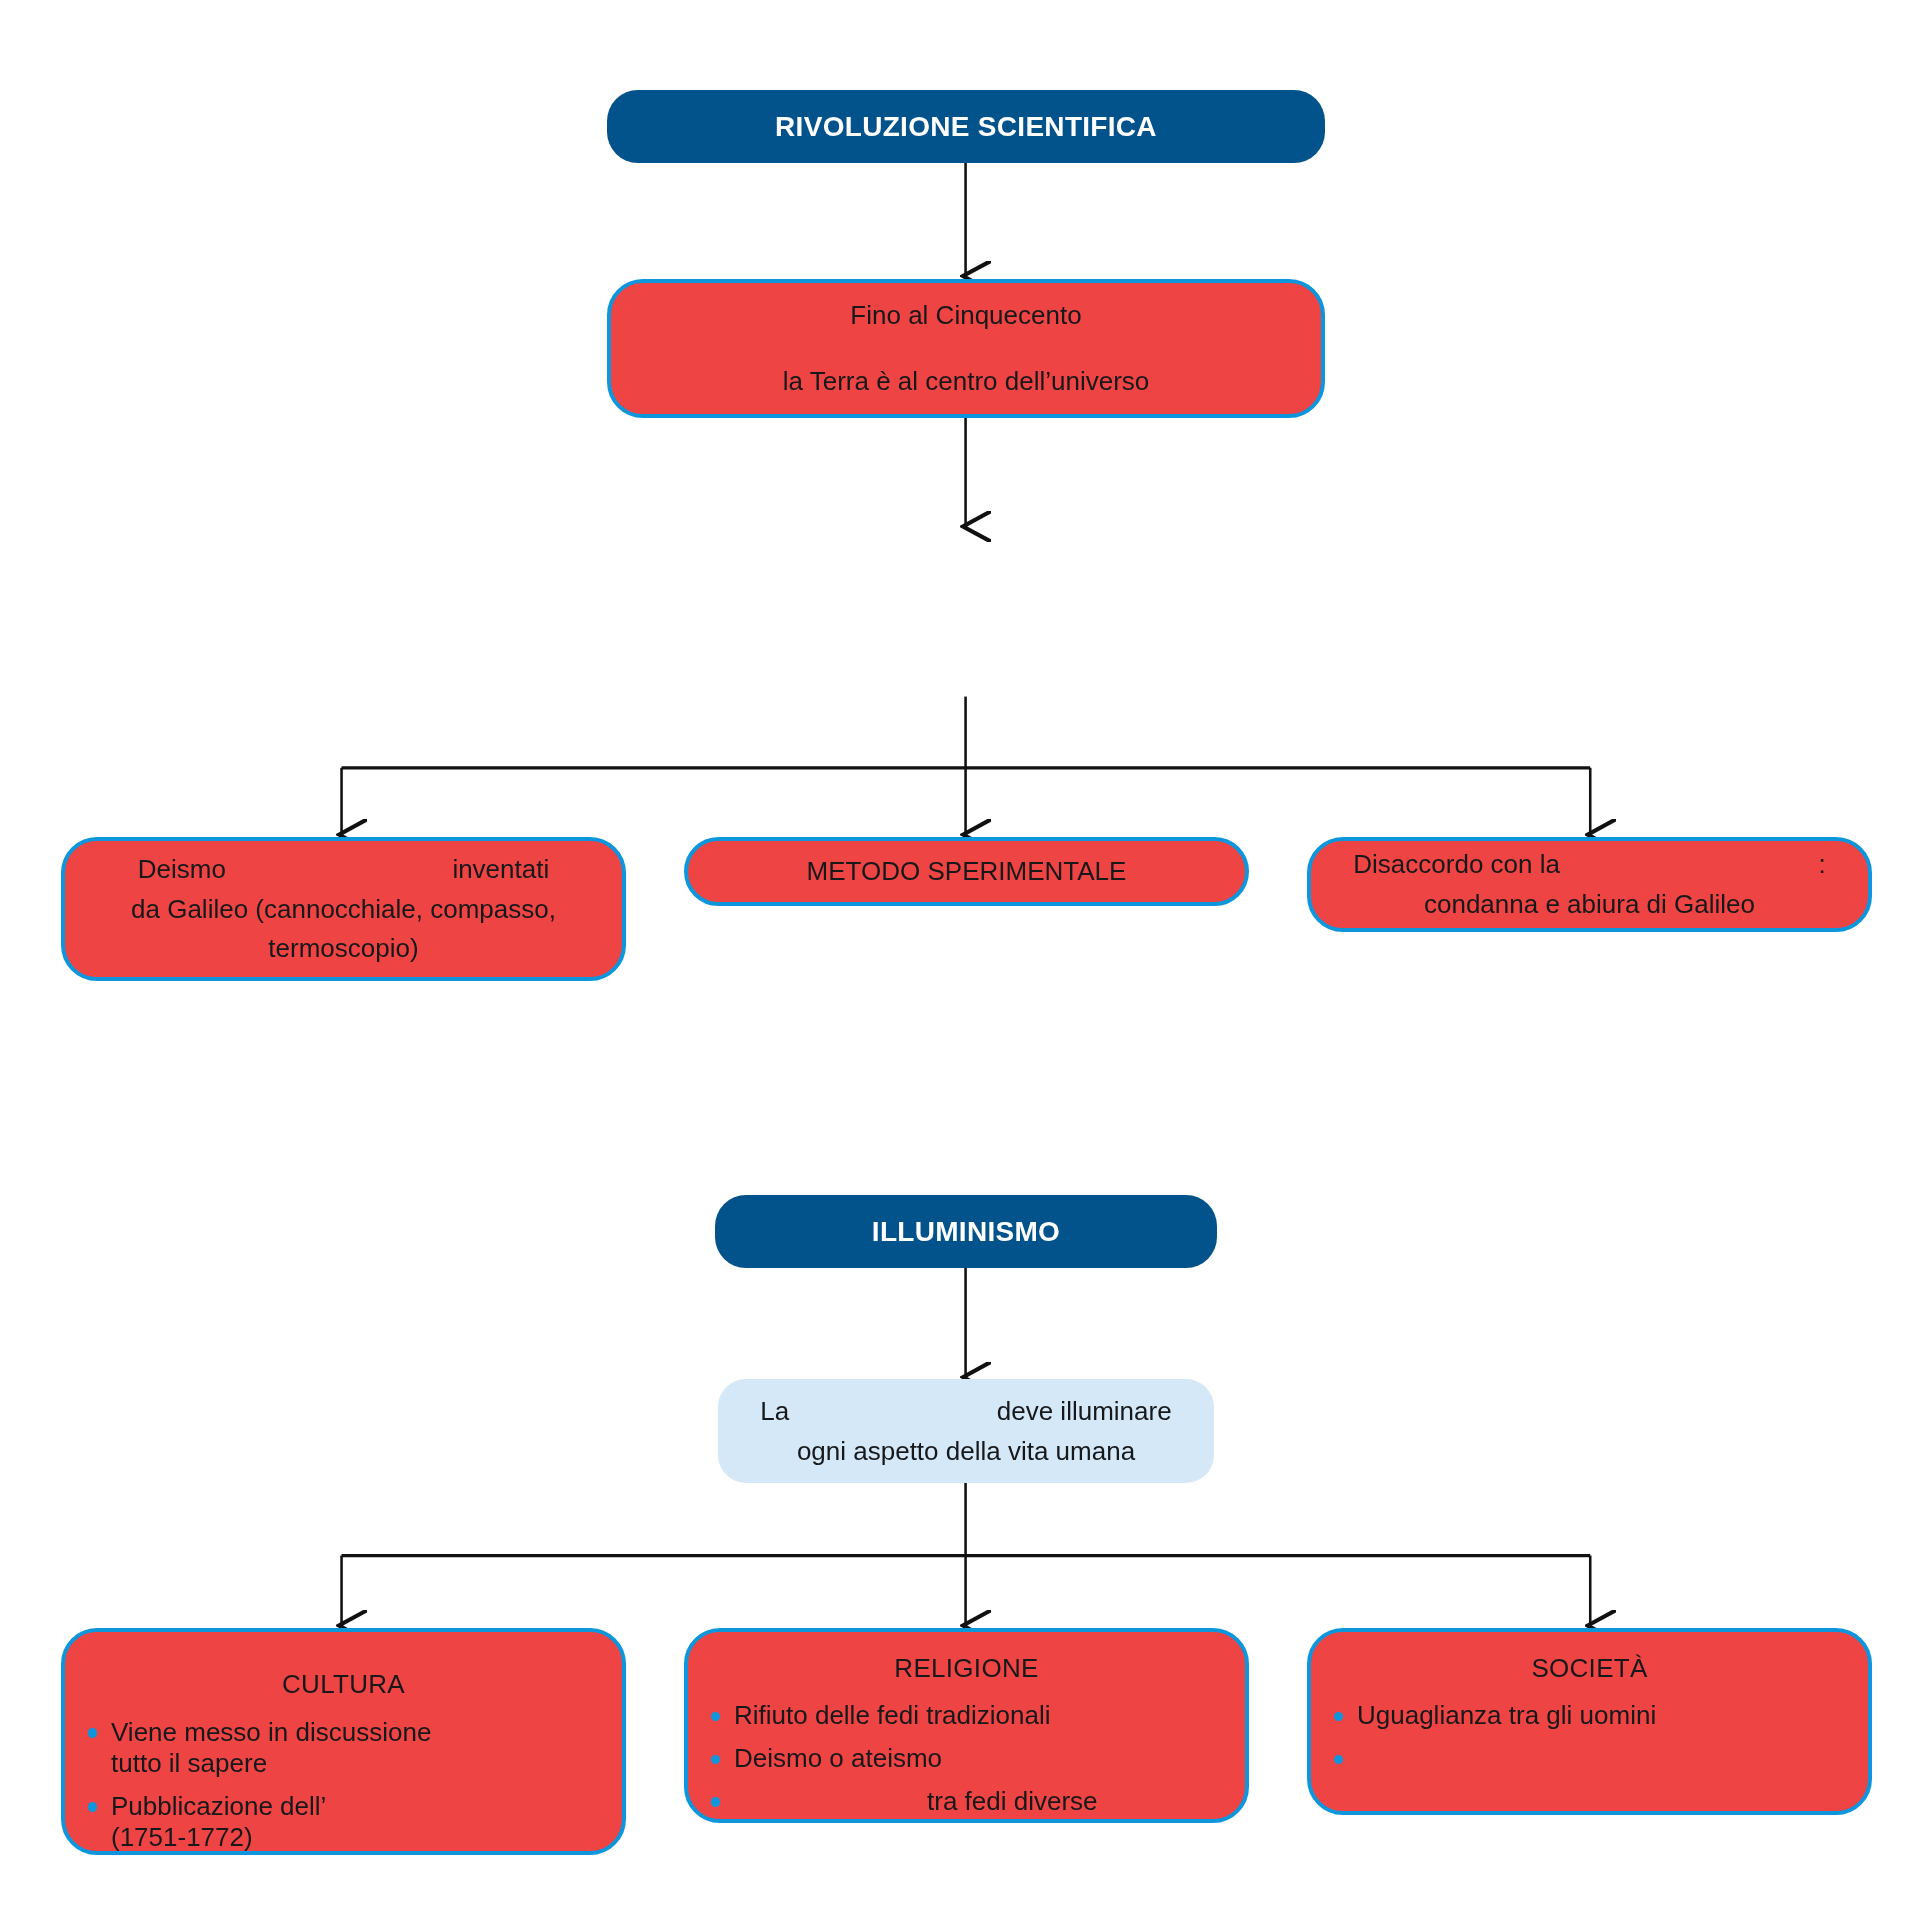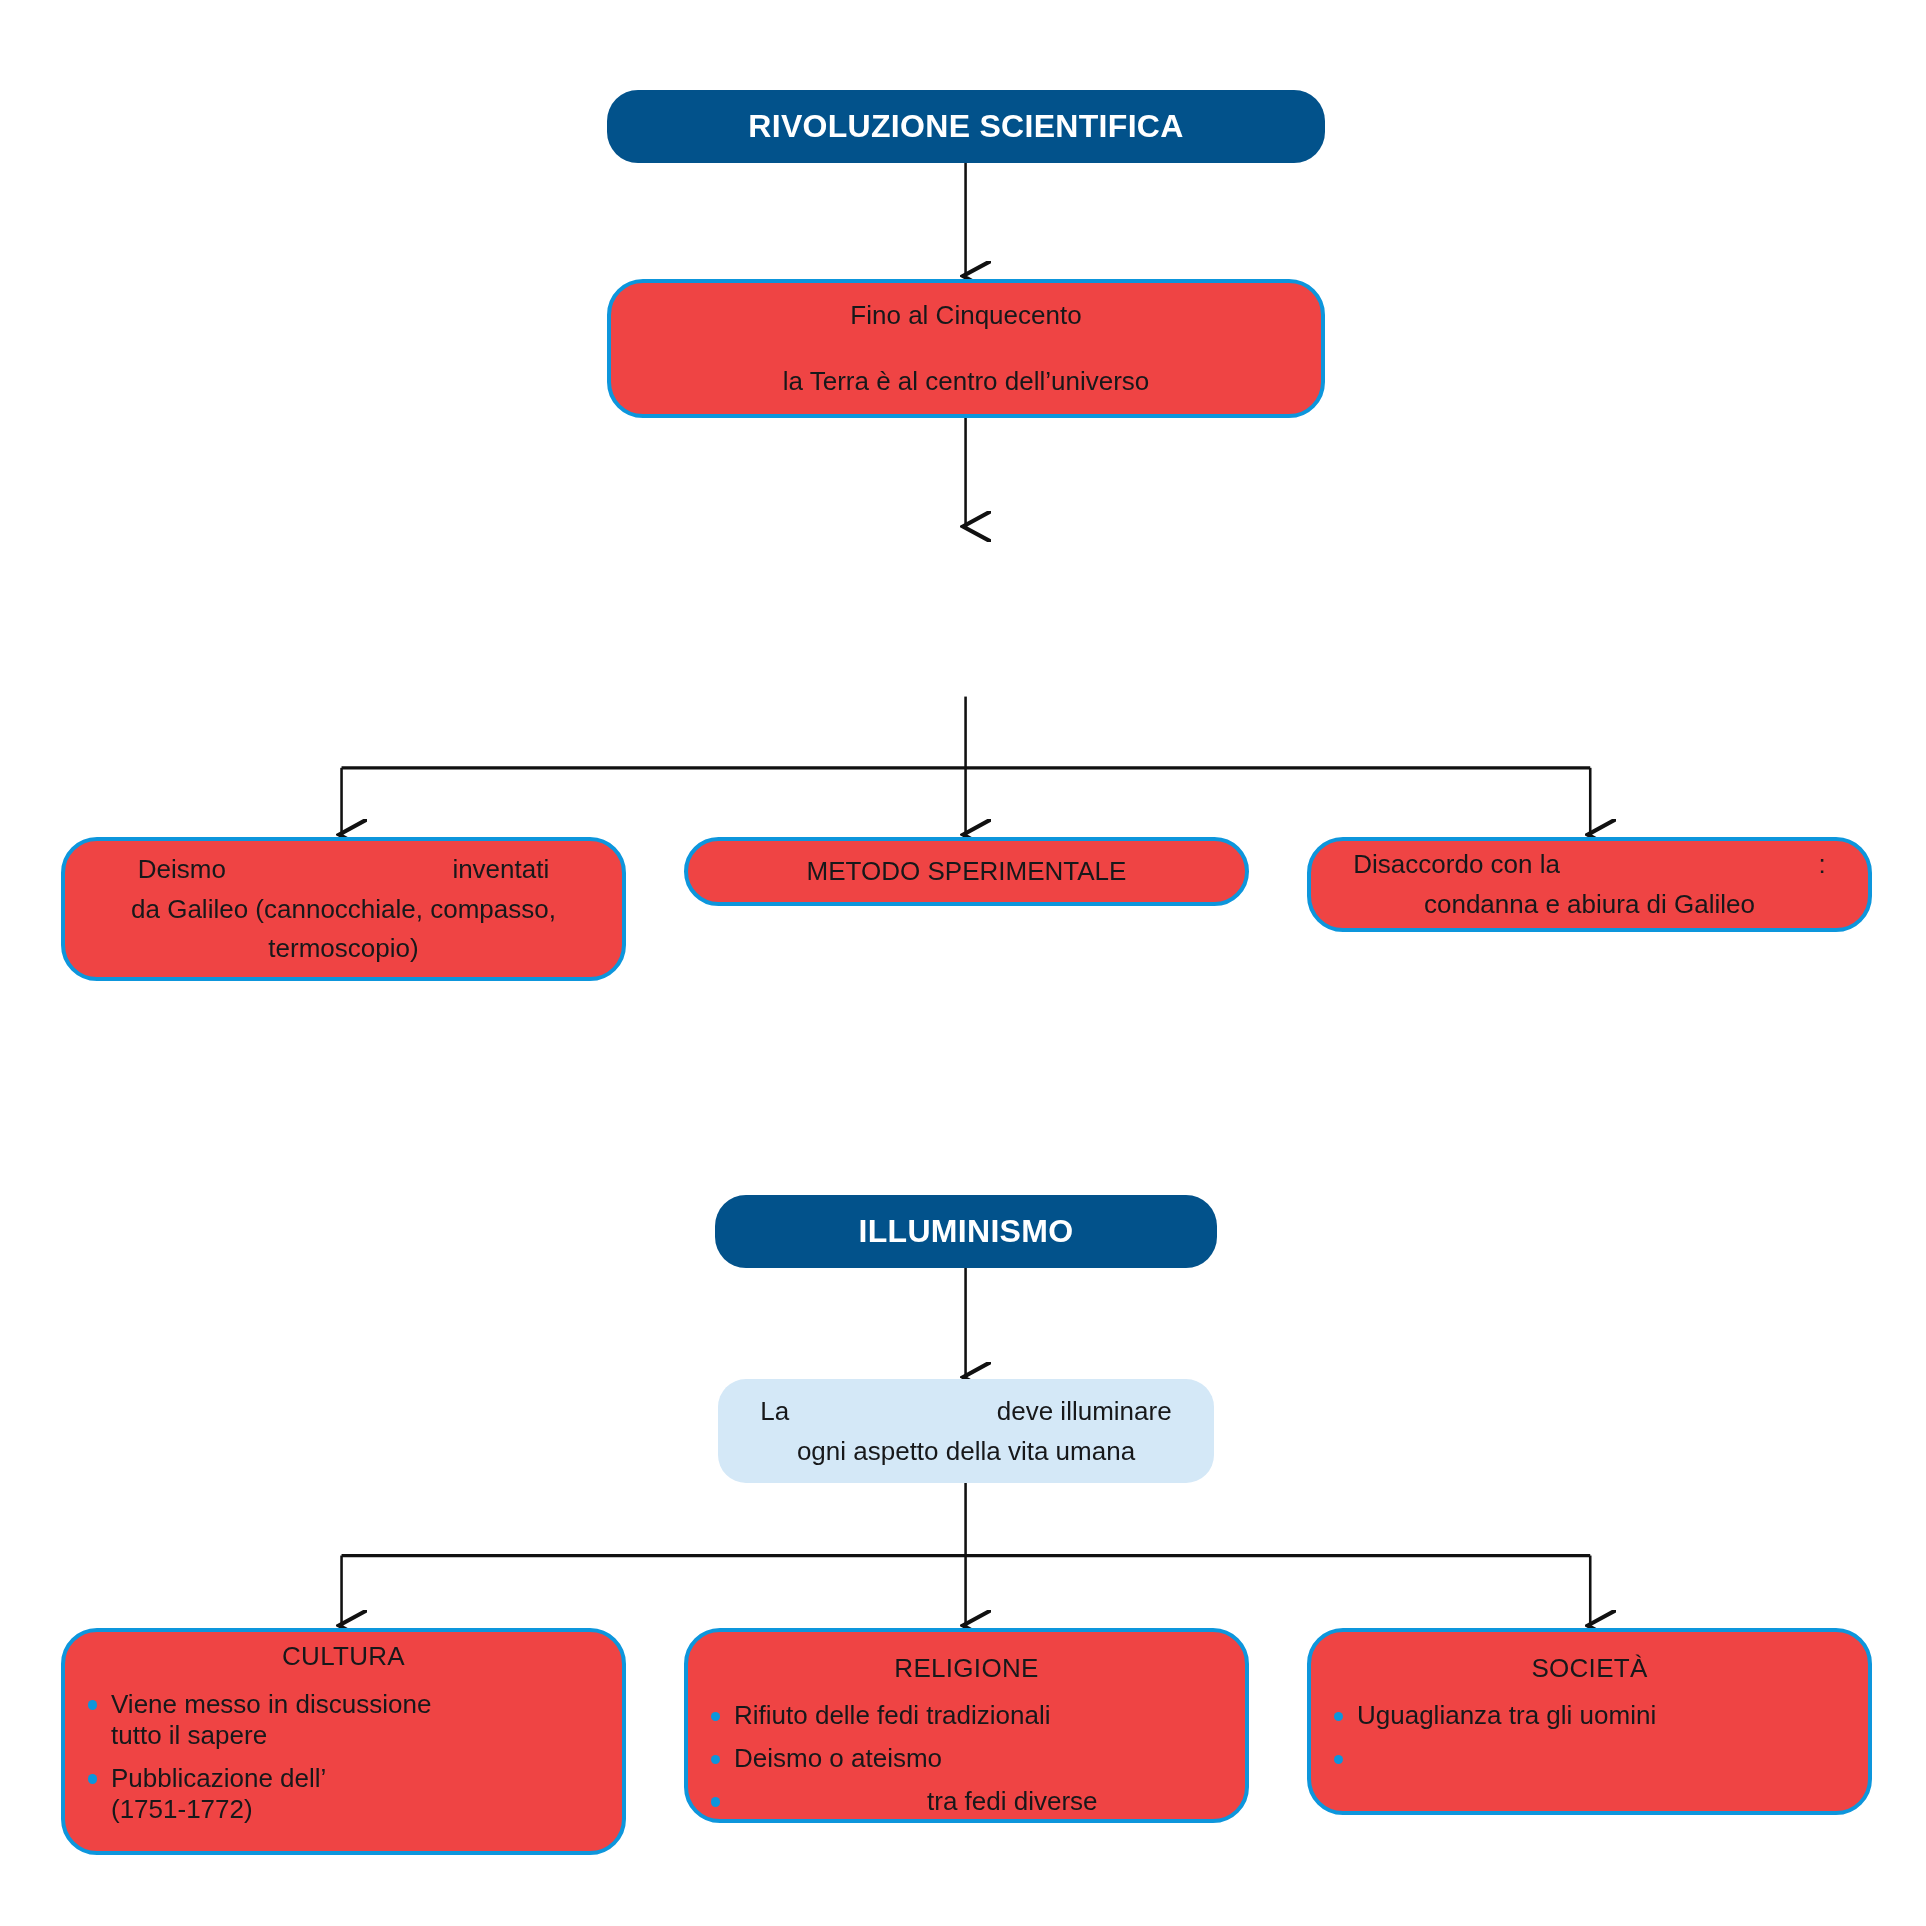--- a/index.html
+++ b/index.html
@@ -41,21 +41,21 @@
     display: flex;
     flex-direction: column;
     justify-content: center;
   }
 
   .node-header {
     background: #02528b;
     border-radius: 31px;
     color: #ffffff;
     font-weight: bold;
-    font-size: 32px;
+    font-size: 28px;
     letter-spacing: 0.3px;
     text-align: center;
     align-items: center;
   }
 
   .node-outline {
     background: #ef4444;
     border: 4.5px solid #0d96dc;
     border-radius: 36px;
   }
@@ -209,21 +209,21 @@
         <span>deve illuminare</span>
       </span>
       <span class="line">ogni aspetto della vita umana</span>
     </div>
   </div>
 
   <div class="node node-header" style="left:715px; top:1195px; width:502px; height:73px;">
     <span>ILLUMINISMO</span>
   </div>
 
-  <div class="node node-outline" style="left:61px; top:1628px; width:565px; height:227px; justify-content:flex-start; padding-top:9px;">
+  <div class="node node-outline" style="left:61px; top:1628px; width:565px; height:227px; justify-content:flex-start; padding-top:37px;">
     <div class="cat-title">CULTURA</div>
     <ul class="bullets">
       <li>
         <span>Viene messo in discussione</span><br>
         <span>tutto il sapere</span>
       </li>
       <li>
         <span>Pubblicazione dell’</span><span class="blank blank-md"></span><br>
         <span>(1751-1772)</span>
       </li>

